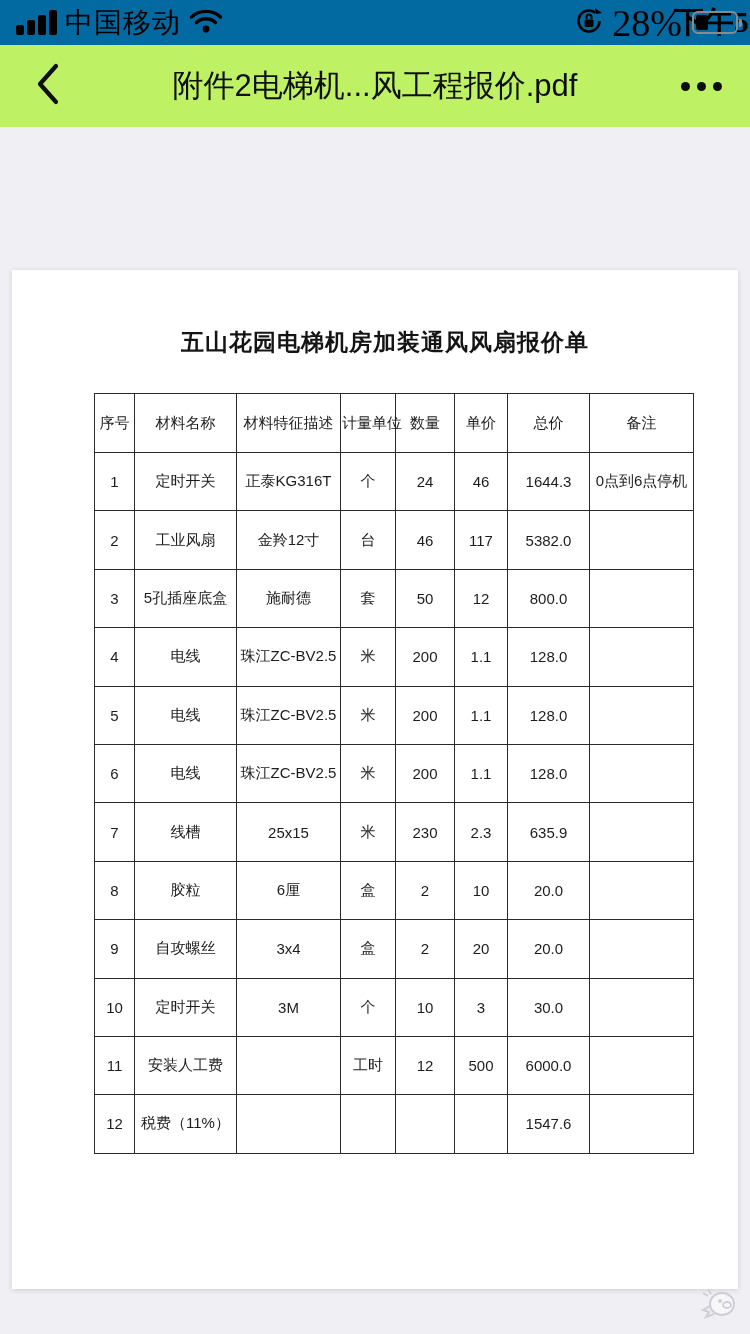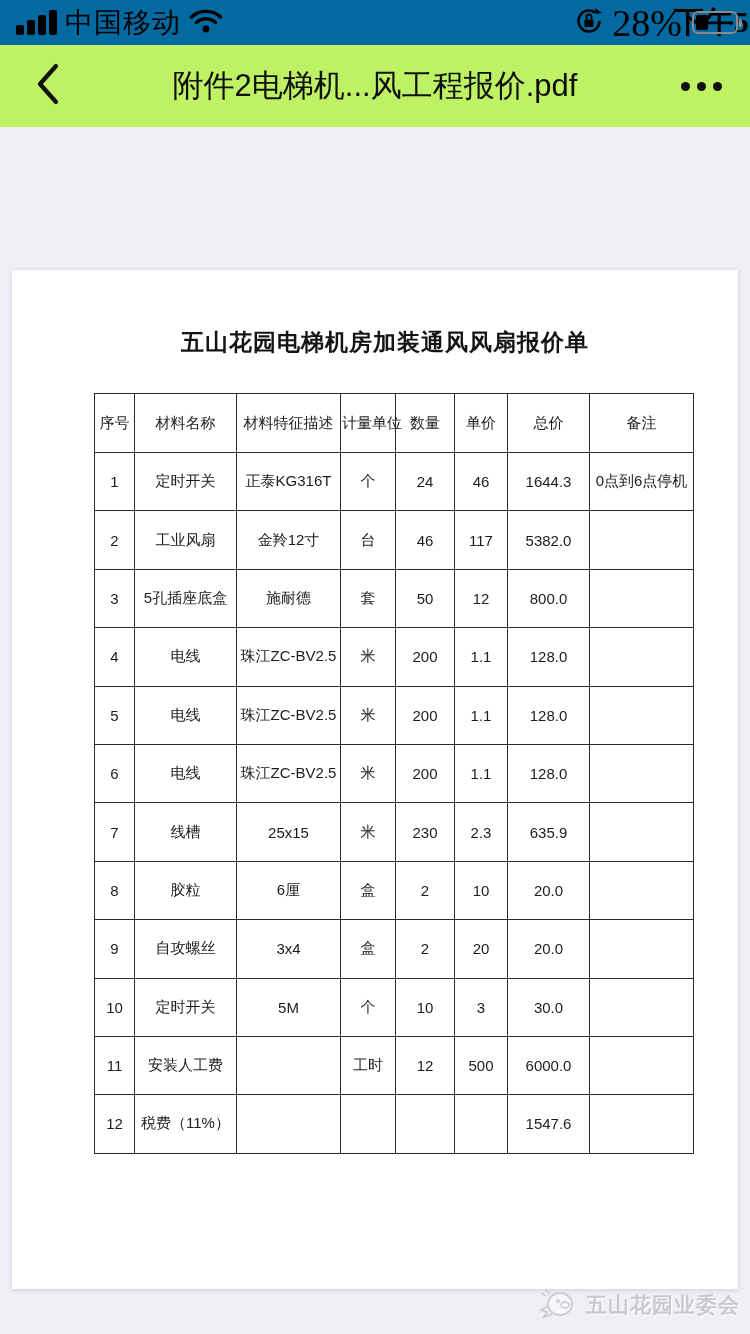--- a/index.html
+++ b/index.html
@@ -243,21 +243,21 @@
               <td>3x4</td>
               <td>盒</td>
               <td>2</td>
               <td>20</td>
               <td>20.0</td>
               <td></td>
             </tr>
             <tr>
               <td>10</td>
               <td>定时开关</td>
-              <td>5M</td>
+              <td>3M</td>
               <td>个</td>
               <td>10</td>
               <td>3</td>
               <td>30.0</td>
               <td></td>
             </tr>
             <tr>
               <td>11</td>
               <td>安装人工费</td>
               <td></td>
@@ -286,17 +286,16 @@
         <svg width="40" height="36" viewBox="0 0 40 36">
           <g fill="none" stroke="#cdced6" stroke-width="2">
             <ellipse cx="22" cy="19" rx="12" ry="11" fill="#f7f7fa"></ellipse>
             <path d="M10 21 l-7 4 6 2 -3 5 8 -3"></path>
             <path d="M3 8 l5 3 M8 4 l3 5"></path>
           </g>
           <circle cx="20" cy="16" r="2" fill="#cdced6"></circle>
           <ellipse cx="27" cy="20" rx="4" ry="3" fill="none" stroke="#cdced6" stroke-width="1.8"></ellipse>
         </svg>
       </span>
-      <span class="wm-text">五山花园业委会</span>
     </div>
   </div>
 
 </div>
 
 </body></html>

